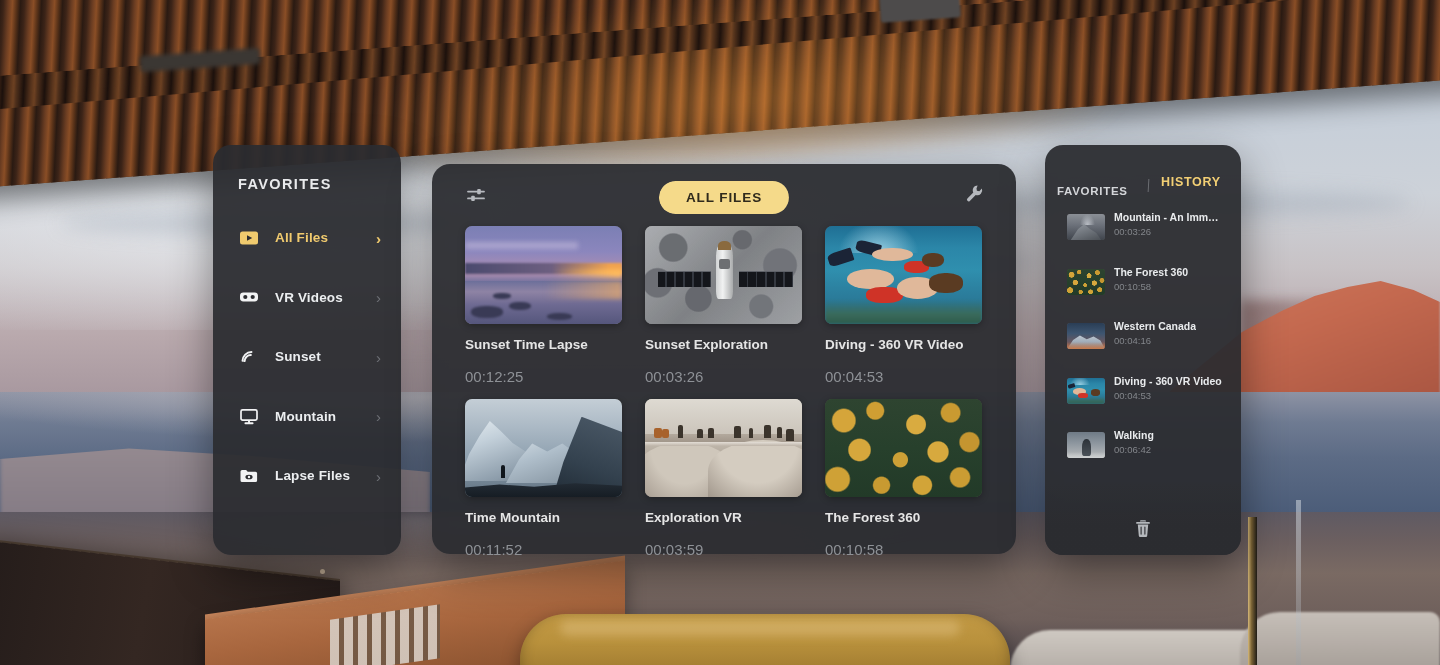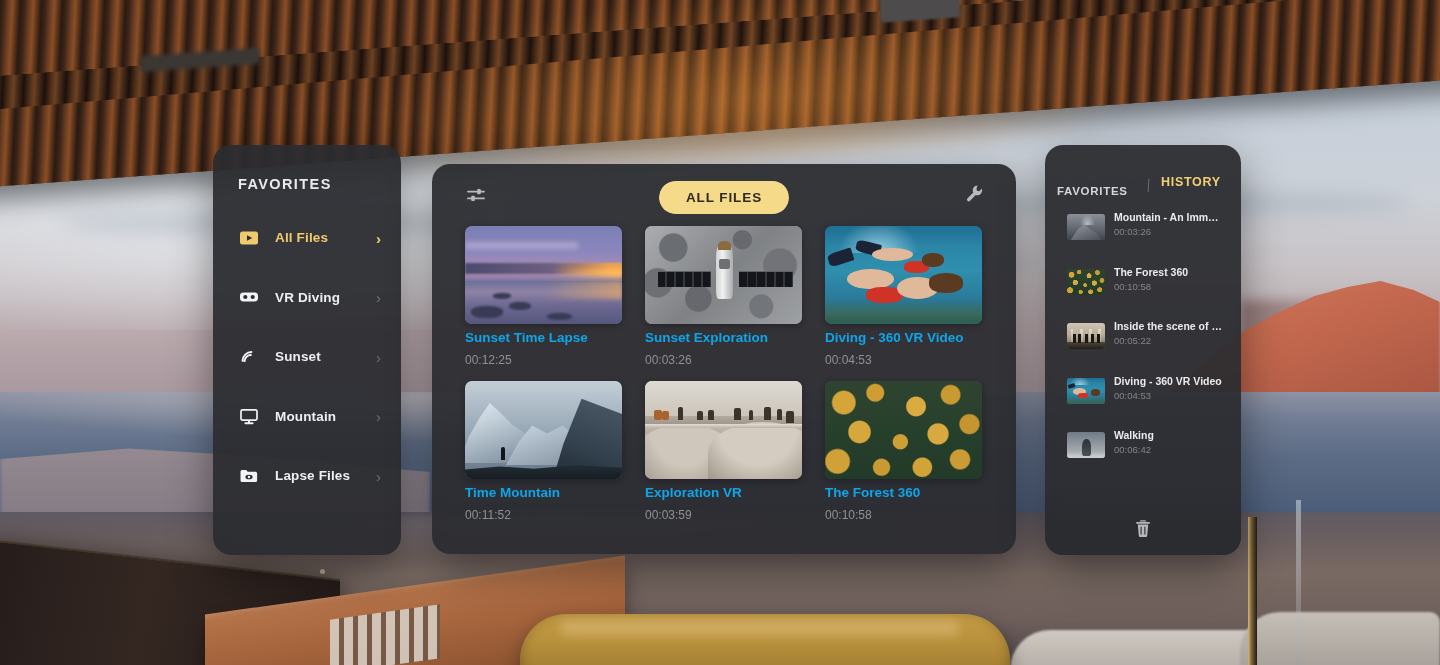--- a/index.html
+++ b/index.html
@@ -227,24 +227,24 @@
     position:absolute; left:33px; top:62px; width:520px;
     display:grid; grid-template-columns:repeat(3,157px); gap:14px 23px;
   }
   .card { cursor:pointer; }
   .thumb {
     width:157px; height:98px; border-radius:7px; overflow:hidden;
     position:relative; background:#555;
     box-shadow:0 2px 7px rgba(0,0,0,.3);
   }
   .c-name {
-    margin-top:6px; font-size:13.5px; font-weight:bold; color:#0ea5e9;
+    margin-top:13px; font-size:13.5px; font-weight:bold; color:#e5e5e5;
     white-space:nowrap; overflow:hidden; text-overflow:ellipsis;
   }
-  .c-dur { margin-top:8px; font-size:12px; color:#8e9196; }
+  .c-dur { margin-top:16px; font-size:15px; color:#8e9196; }
 
   
   #right { left:1045px; top:145px; width:196px; height:410px; overflow:hidden; }
   .r-tabs { position:absolute; left:0; top:0; width:100%; height:52px; }
   .r-tab {
     position:absolute; font-size:11.5px; font-weight:bold; letter-spacing:.7px;
     cursor:pointer; color:#d4d6d9;
   }
   .r-tab.fav { left:12px; top:40px; }
   .r-tab.his { left:116px; top:30px; color:#f2cf74; font-size:12.5px; }
@@ -511,21 +511,21 @@
     </div>
 
     <div class="side-item">
       <span class="side-ico">
         <svg width="20" height="20" viewBox="0 0 20 20">
             <rect x="1" y="5.5" width="18" height="9" rx="3.4" fill="#f2f3f4"></rect>
             <circle cx="6.3" cy="10" r="2.1" fill="#2b2c30"></circle>
             <circle cx="13.7" cy="10" r="2.1" fill="#2b2c30"></circle>
           </svg>
       </span>
-      <span class="side-lbl">VR Diving</span>
+      <span class="side-lbl">VR Videos</span>
       <span class="side-chev">›</span>
     </div>
 
     <div class="side-item">
       <span class="side-ico">
         <svg width="20" height="20" viewBox="0 0 20 20" fill="none" stroke="#f2f3f4" stroke-width="1.9" stroke-linecap="round">
           <path d="M3.5 13.8 A 9 9 0 0 1 12.5 5"></path>
             <path d="M5.6 14 A 6.2 6.2 0 0 1 11.9 8"></path>
           <circle cx="5.3" cy="14" r="1.1" fill="#f2f3f4" stroke="none"></circle>
         </svg>
@@ -716,41 +716,33 @@
         <div class="art t-forest">
             <div class="base"></div>
           </div>
       </div>
       <div class="r-txt">
         <div class="r-name">The Forest 360</div>
         <div class="r-dur">00:10:58</div>
       </div>
     </div>
 
-
     <div class="r-item">
       <div class="r-thumb">
-        <div class="art t-inside">
-          <div class="col" style="left:10%"></div>
-            <div class="col" style="left:34%"></div>
-          <div class="col" style="left:58%"></div>
-            <div class="col" style="left:82%"></div>
-          <div class="fl"></div>
-          <div class="pp" style="left:16%"></div>
-            <div class="pp" style="left:30%"></div>
-          <div class="pp" style="left:47%"></div>
-            <div class="pp" style="left:63%"></div>
-          <div class="pp" style="left:78%"></div>
-        </div>
+        <div class="art t-canada">
+            <div class="mt"></div>
+            <div class="gl"></div>
+          </div>
       </div>
       <div class="r-txt">
-        <div class="r-name">Inside the scene of …</div>
-        <div class="r-dur">00:05:22</div>
-      </div>
-    </div>
+        <div class="r-name">Western Canada</div>
+        <div class="r-dur">00:04:16</div>
+      </div>
+    </div>
+
 
     <div class="r-item">
       <div class="r-thumb">
         <div class="art t-dive">
           <div class="sun"></div>
             <div class="reef"></div>
           <div class="fin" style="left:2%;  top:26%; width:18%; height:16%; transform:rotate(-18deg);"></div>
           <div class="sk" style="left:16%; top:42%; width:34%; height:24%;"></div>
           <div class="suit" style="left:30%; top:60%; width:26%; height:20%;"></div>
           <div class="hair" style="left:62%; top:46%; width:26%; height:24%;"></div>

